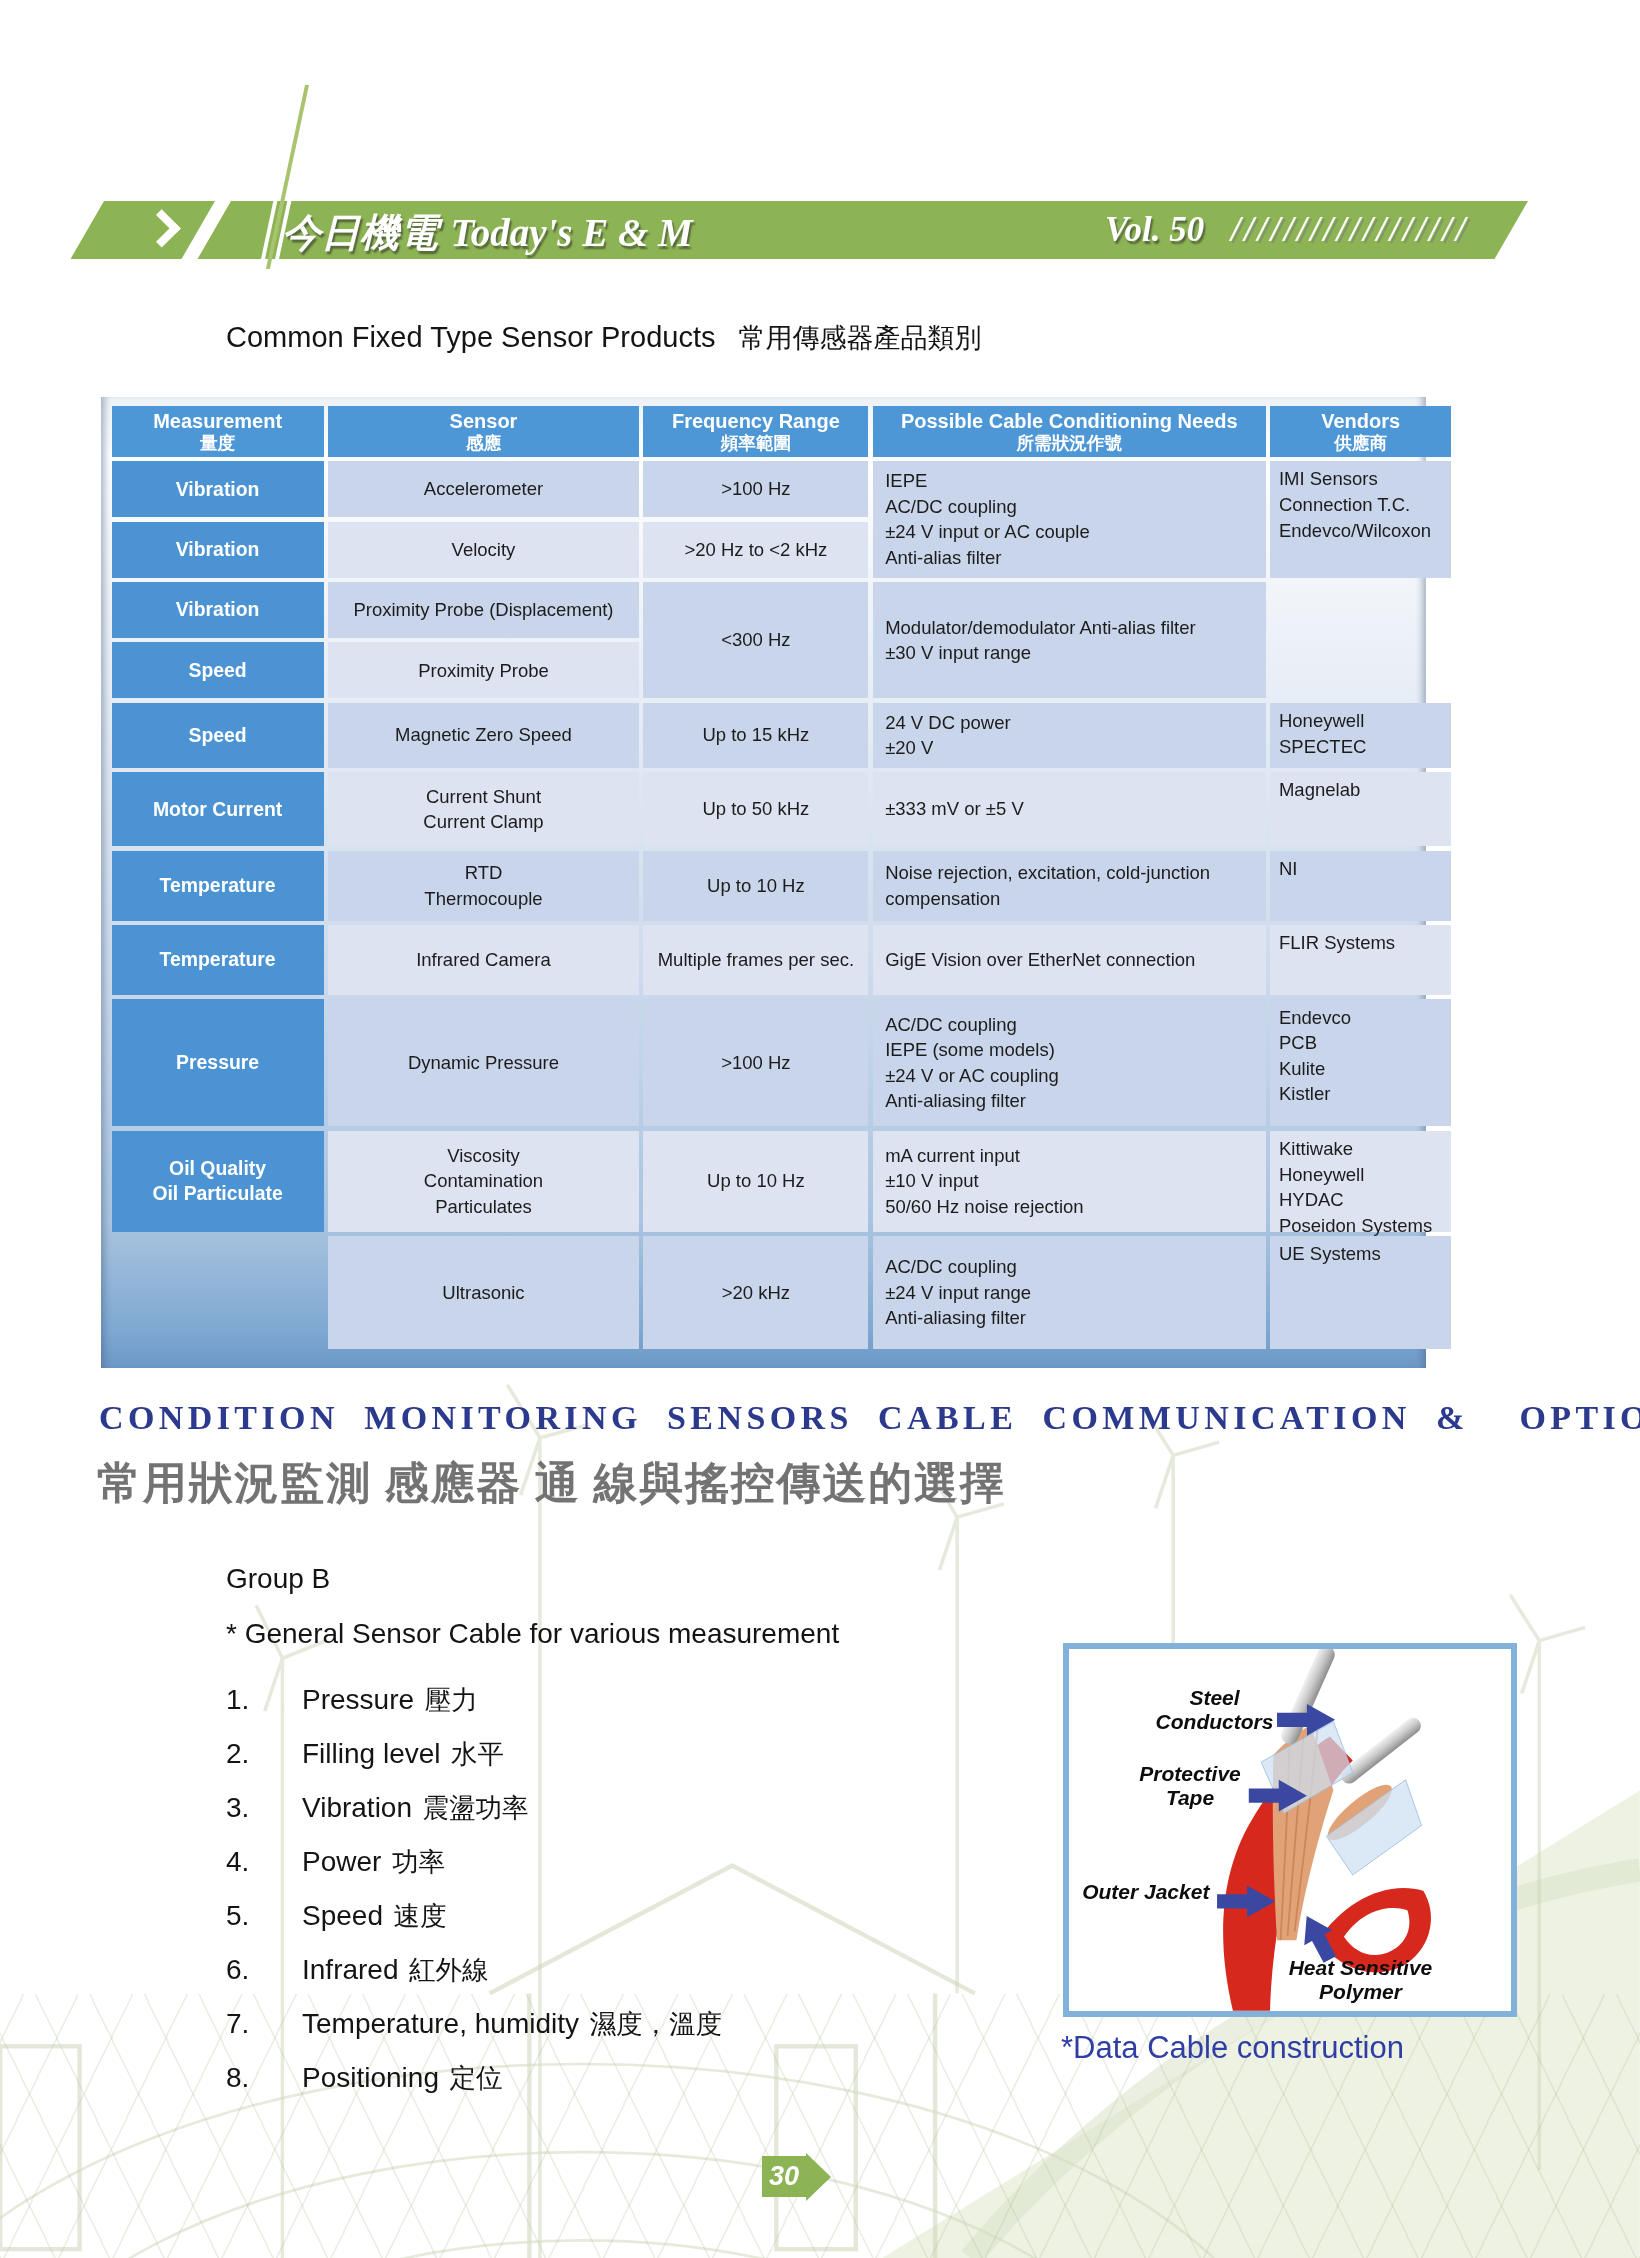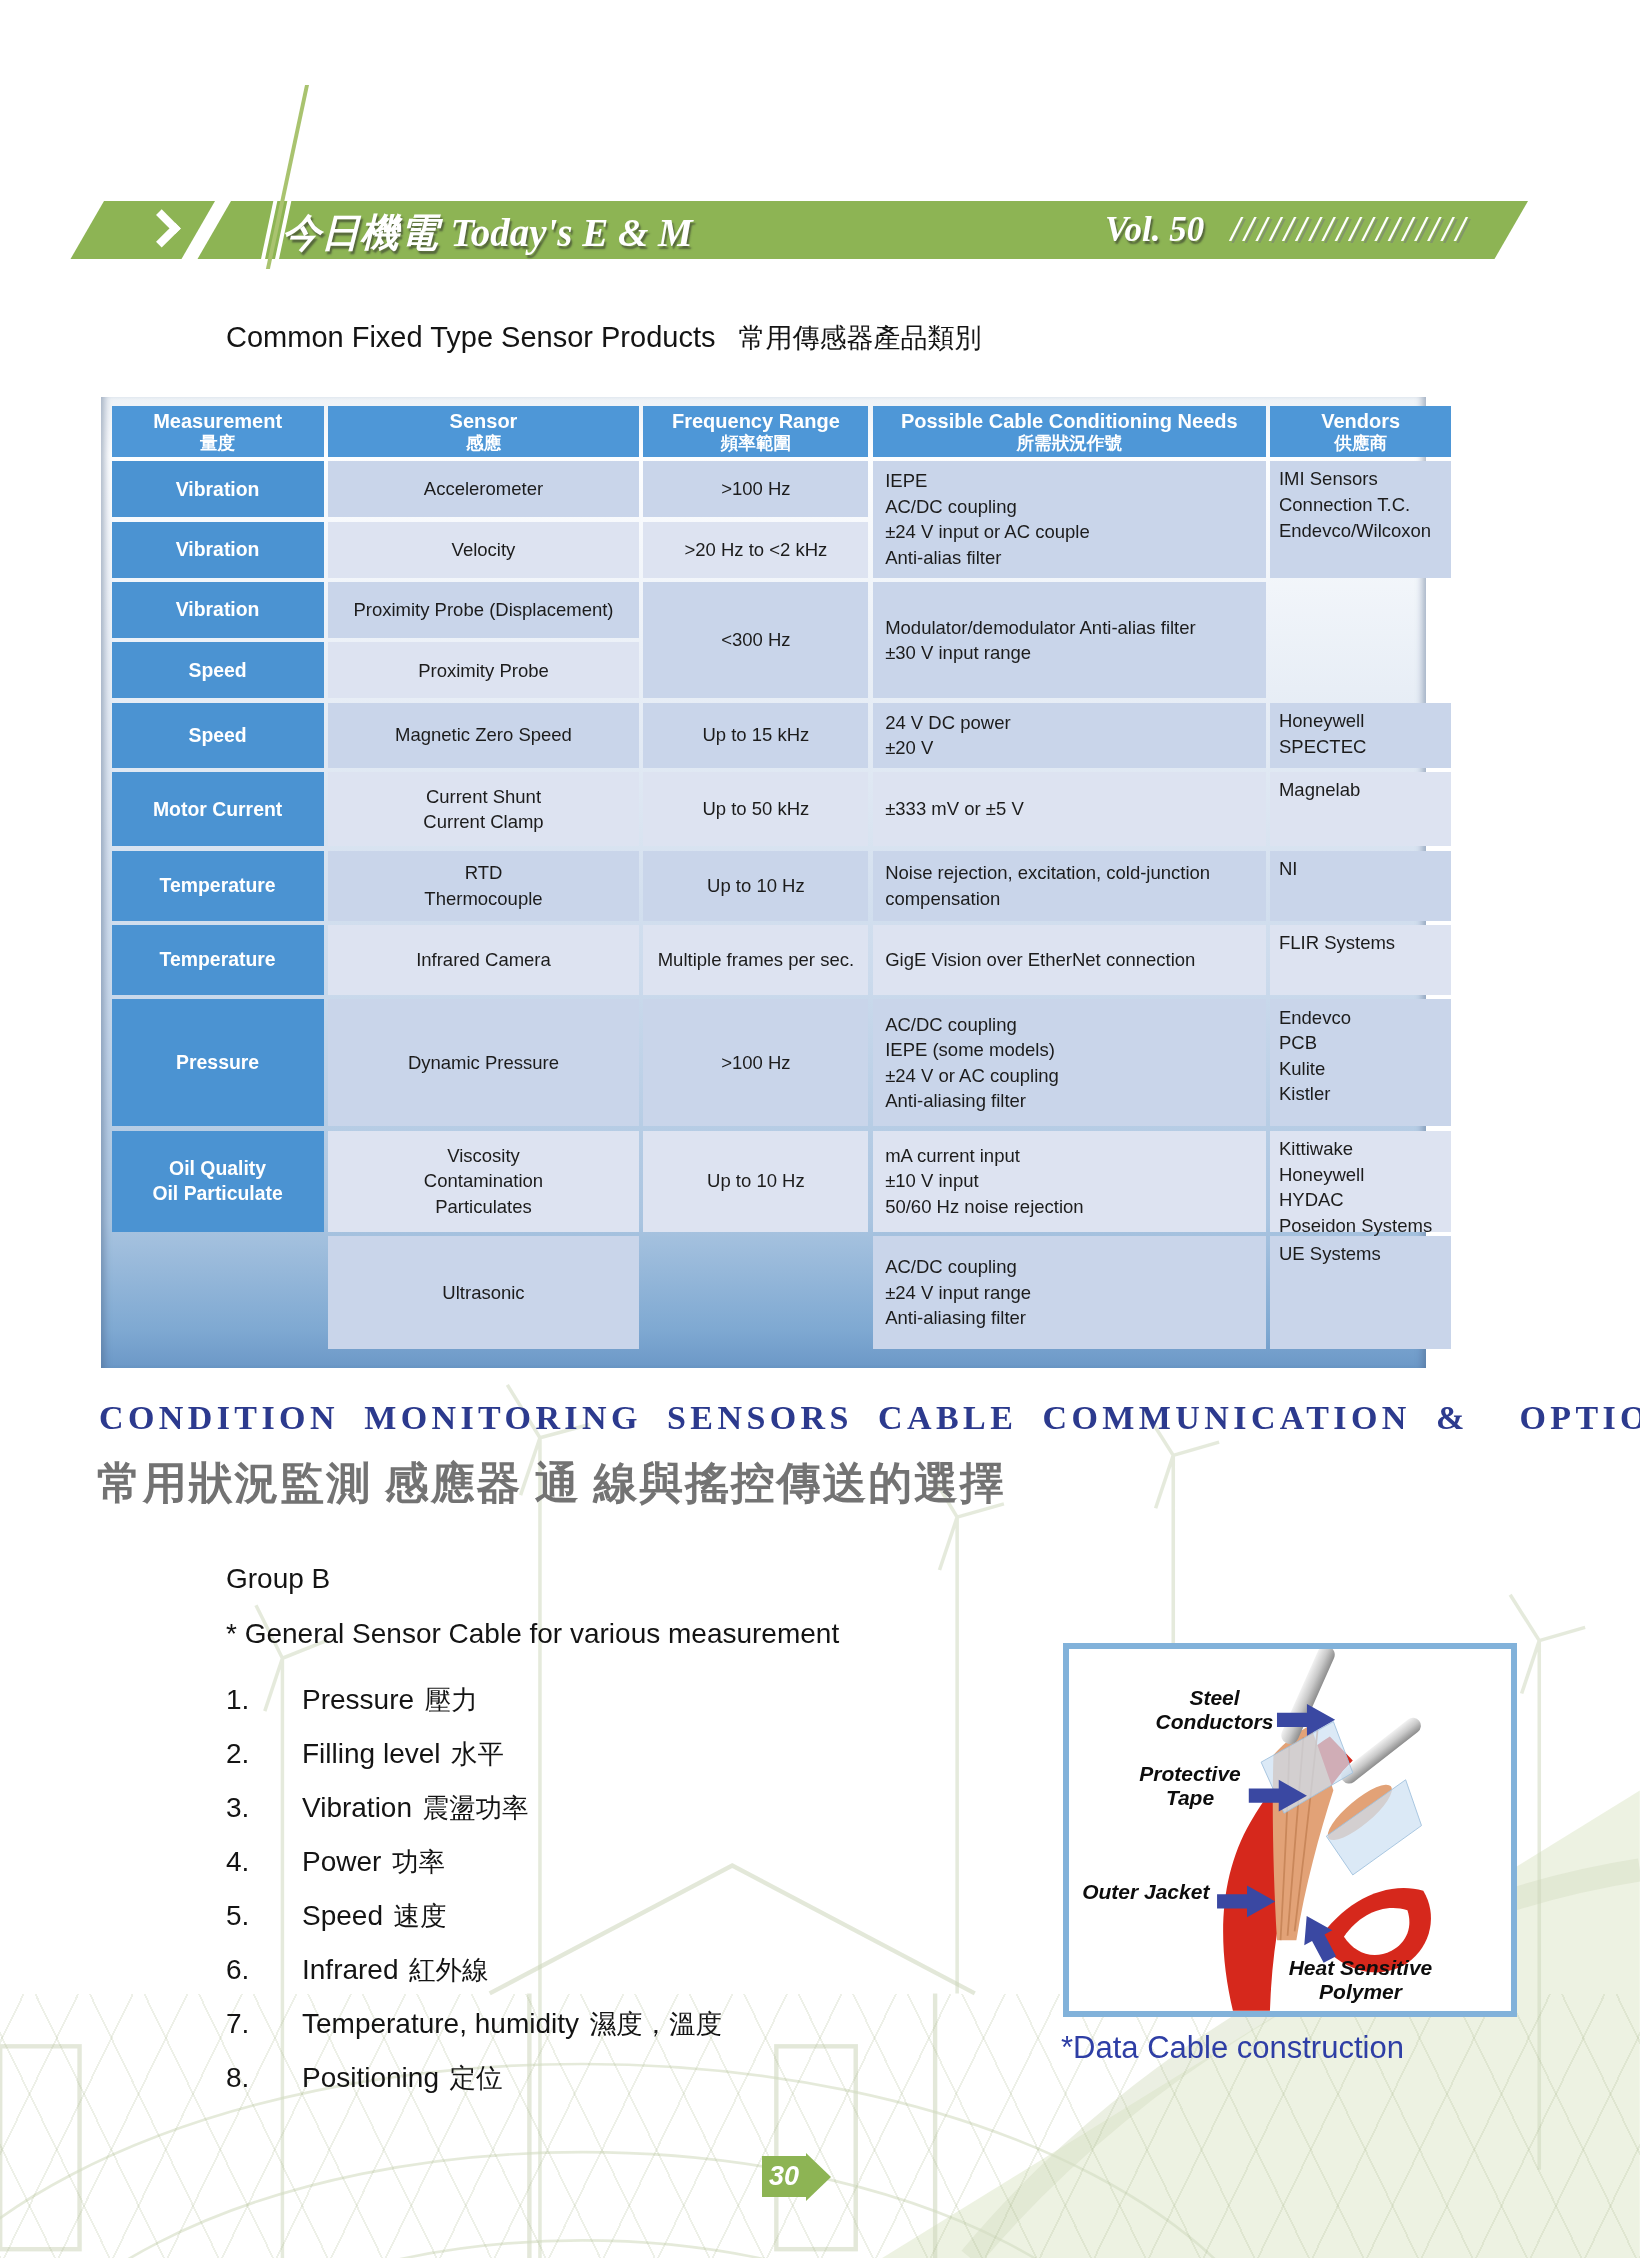--- a/index.html
+++ b/index.html
@@ -205,20 +205,21 @@
 Particulates</div>
       <div class="cell c-center" style="grid-area: 11 / 3; background: rgb(221, 227, 241);">Up to 10 Hz</div>
       <div class="cell c-left" style="grid-area: 11 / 4; background: rgb(221, 227, 241);">mA current input
 ±10 V input
 50/60 Hz noise rejection</div>
       <div class="cell c-top" style="grid-area: 11 / 5; background: rgb(221, 227, 241);">Kittiwake
 Honeywell
 HYDAC
 Poseidon Systems</div>
       <div class="cell c-center" style="grid-area: 12 / 2; background: rgb(201, 213, 234);">Ultrasonic</div>
+      <div class="cell c-center" style="grid-area: 12 / 3; background: rgb(201, 213, 234);">&gt;20 kHz</div>
       <div class="cell c-left" style="grid-area: 12 / 4; background: rgb(201, 213, 234);">AC/DC coupling
 ±24 V input range
 Anti-aliasing filter</div>
       <div class="cell c-top" style="grid-area: 12 / 5; background: rgb(201, 213, 234);">UE Systems</div>
     </div>
 </div>
 
 <div class="h-en">CONDITION MONITORING SENSORS CABLE COMMUNICATION &amp;  OPTION</div>
 <div class="h-zh">常用狀況監測 感應器 通 線與搖控傳送的選擇</div>
 <div class="groupb">Group B</div>

